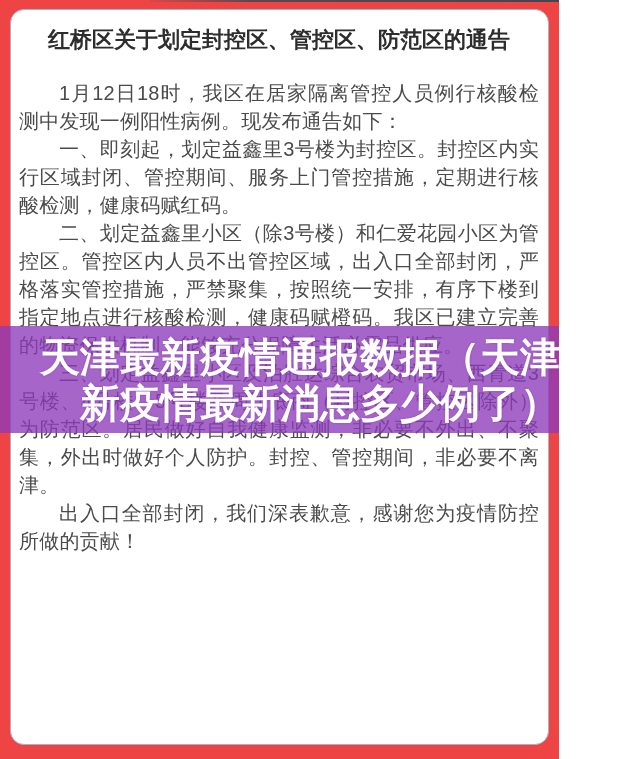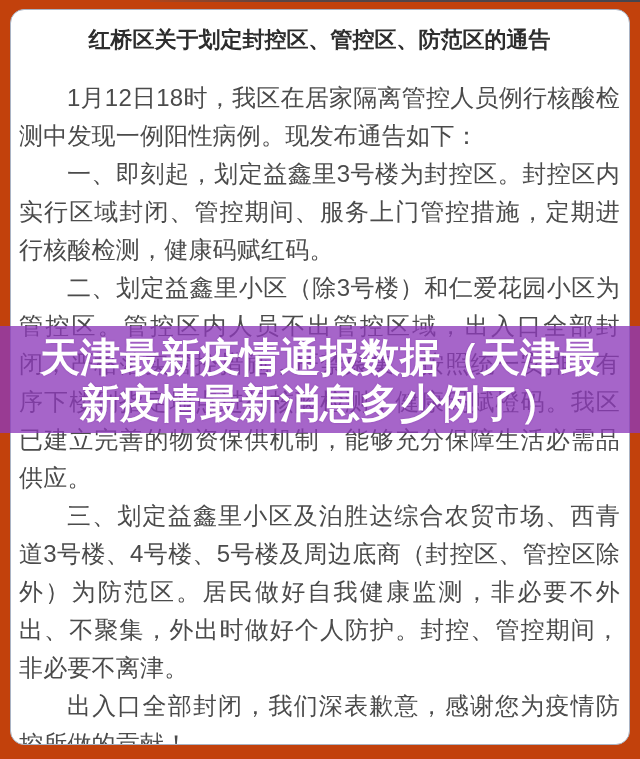--- a/index.html
+++ b/index.html
@@ -3,24 +3,25 @@
 <meta charset="utf-8">
 <style>
   html, body {
     margin: 0;
     padding: 0;
     background: #ffffff;
     font-family: "Liberation Sans", sans-serif;
   }
   .page {
     position: relative;
-    width: 640px;
+    width: 540px;
     height: 759px;
-    background: #c2410c;
+    background: #ef4444;
     overflow: hidden;
+    padding-left: 19px;
   }
   
   .top-crop-line {
     position: absolute;
     top: 0;
     left: 150px;
     right: 0;
     height: 2px;
     background: linear-gradient(90deg, rgba(90,90,100,0.15), rgba(70,70,80,0.85) 25%, #45454f);
   }
@@ -41,22 +42,22 @@
   .notice-title {
     text-align: center;
     font-size: 22px;
     font-weight: 700;
     color: #2d2d2d;
     line-height: 30px;
     margin: 0 0 24px 0;
   }
   .notice-body p {
     margin: 0;
-    font-size: 24px;
-    line-height: 38px;
+    font-size: 20px;
+    line-height: 28px;
     color: #4b4b4b;
     text-align: justify;
     text-indent: 2em;
     letter-spacing: 0.2px;
   }
   
   .overlay-banner {
     position: absolute;
     top: 326px;
     left: 0;

